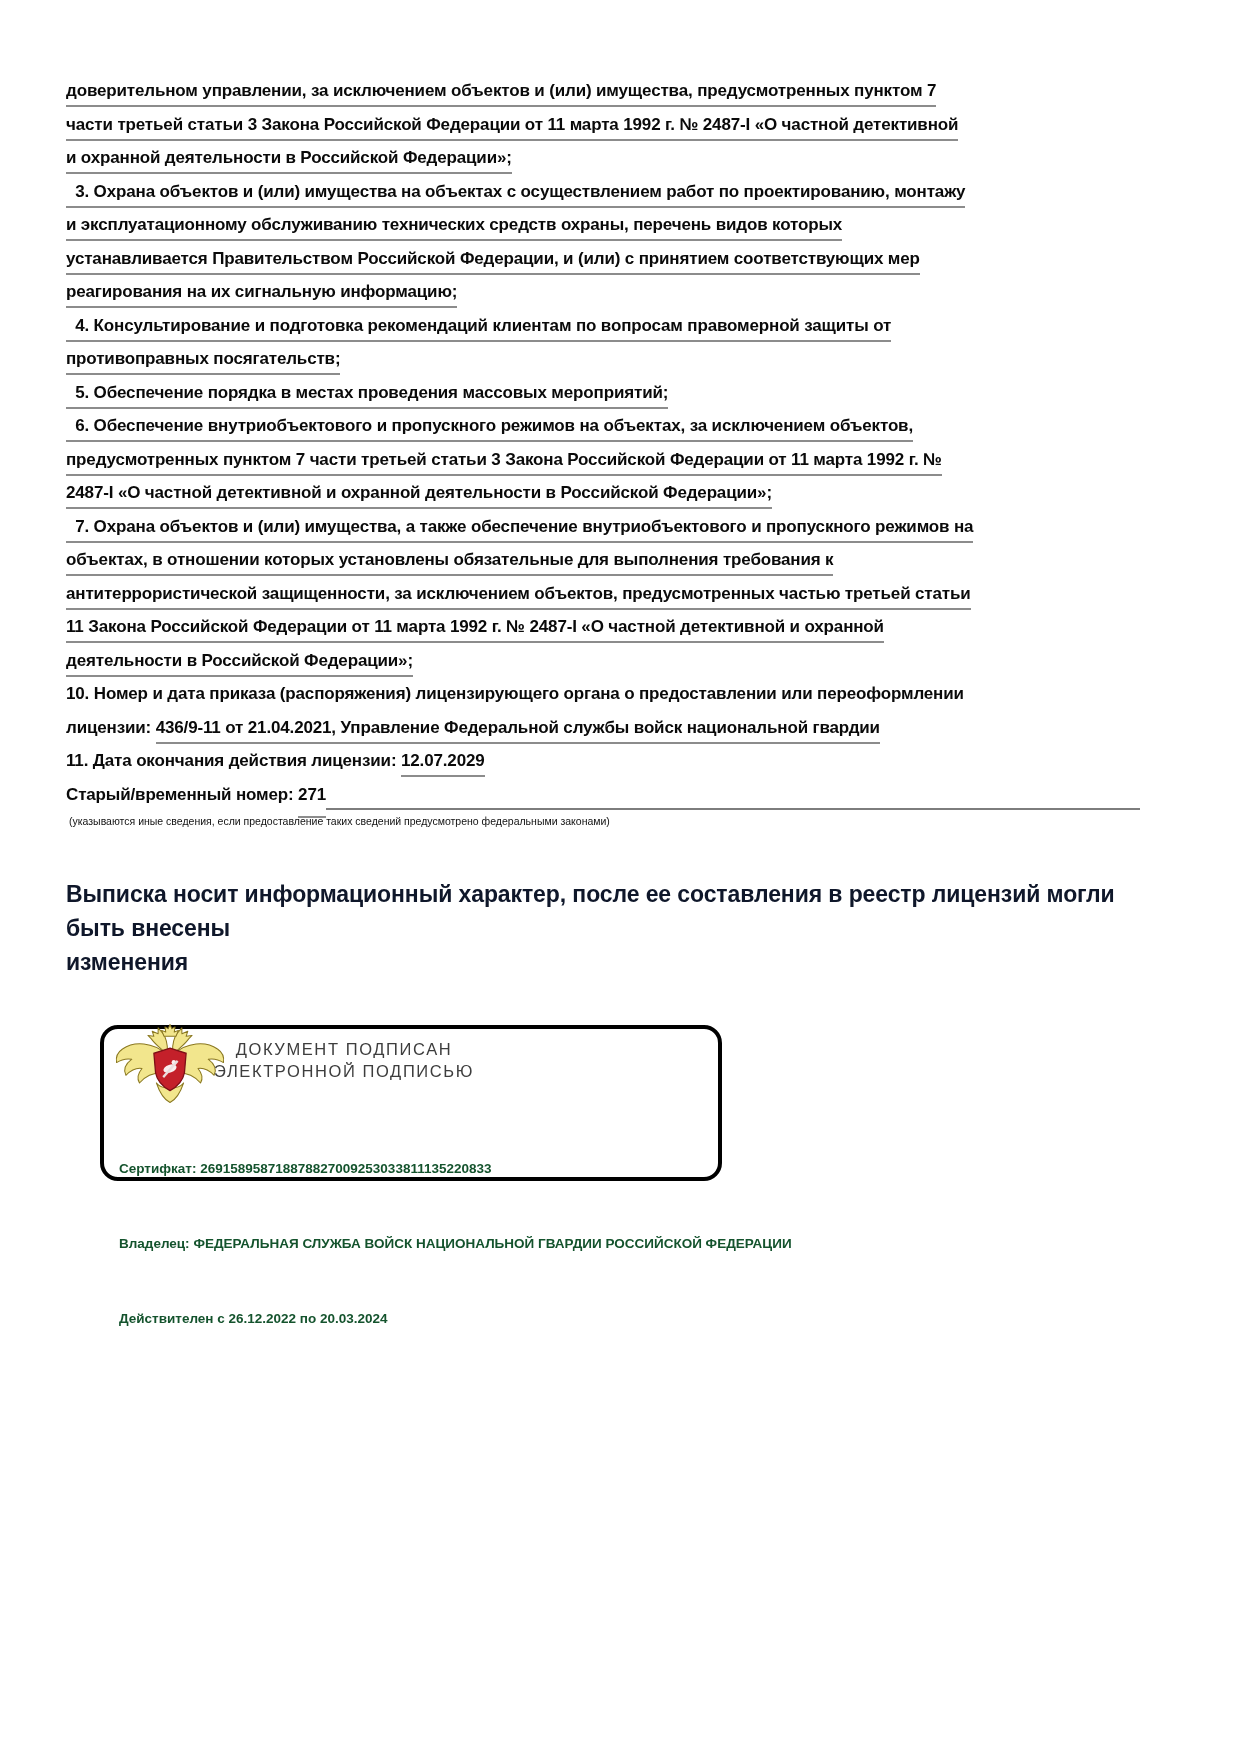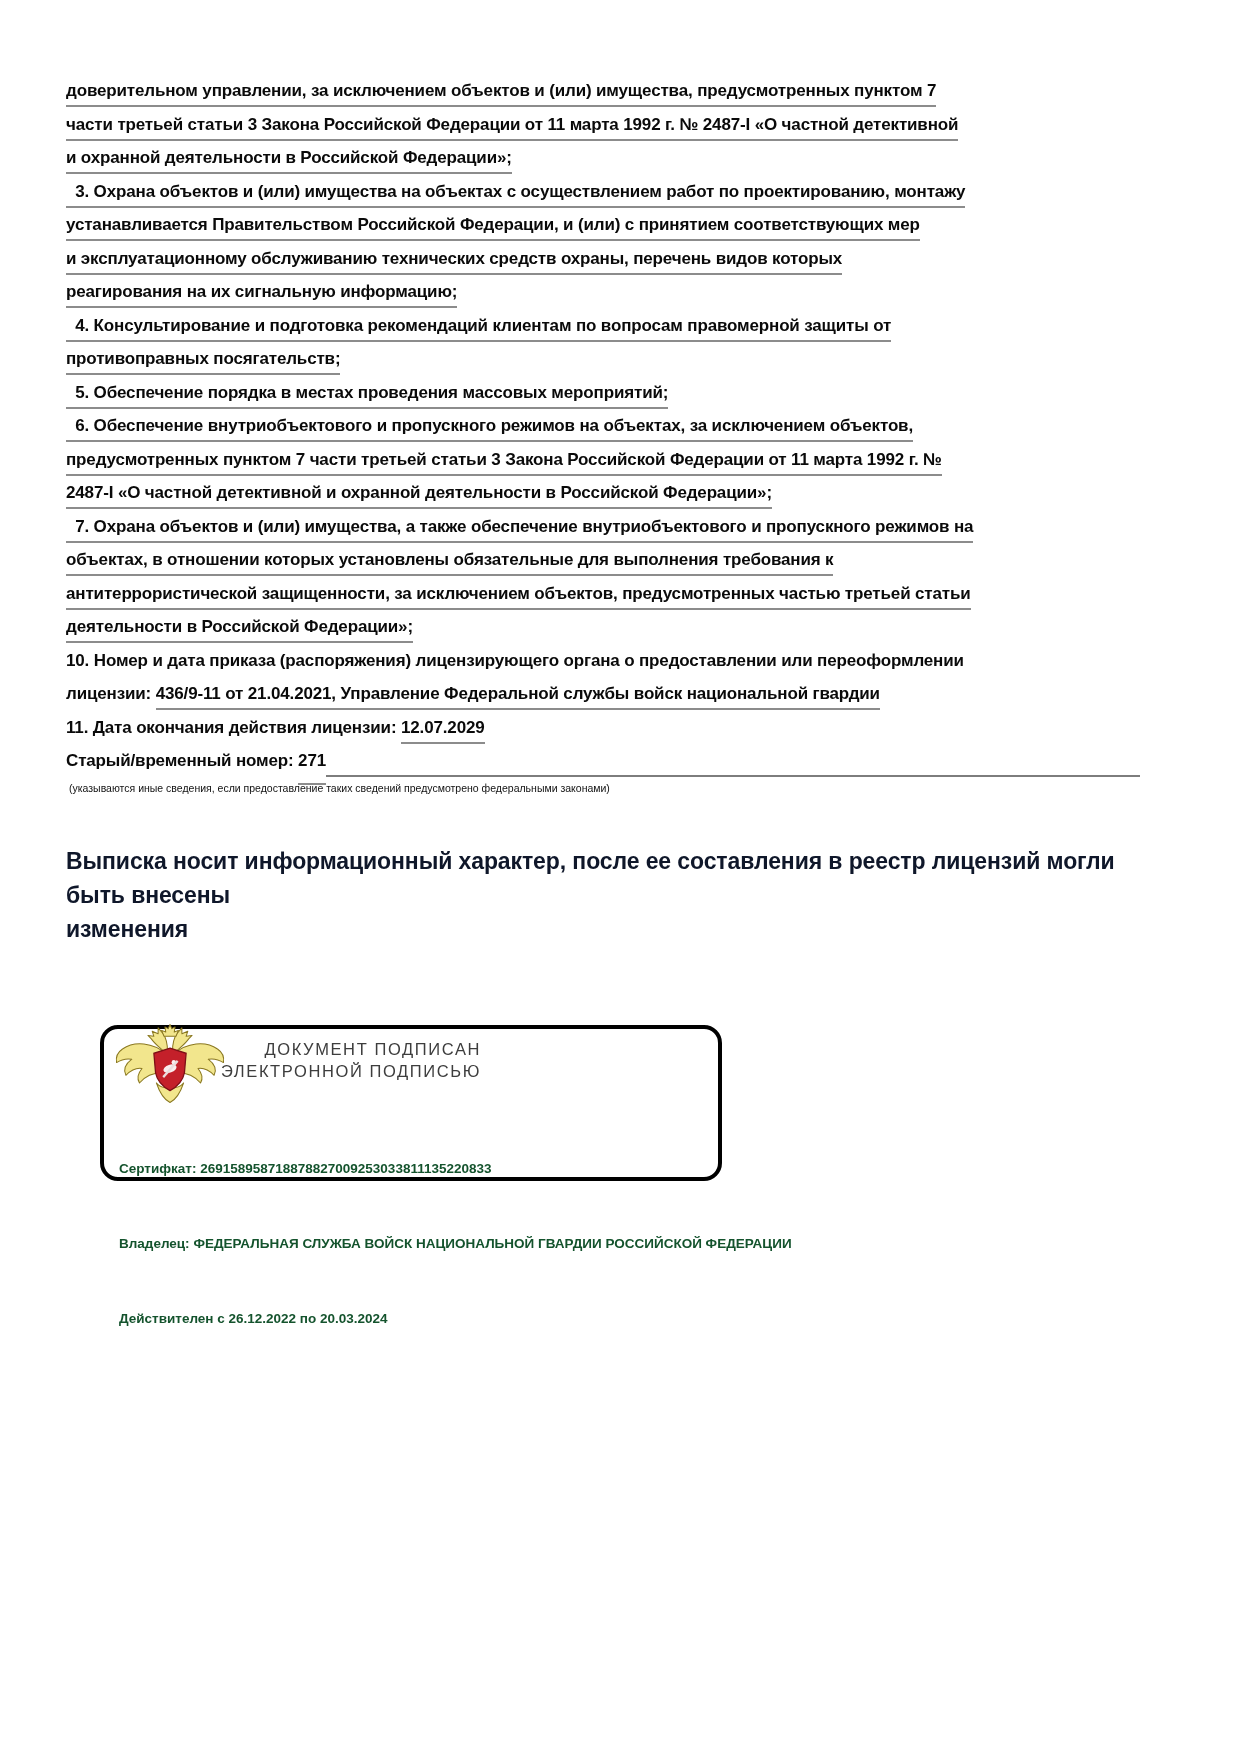--- a/index.html
+++ b/index.html
@@ -45,53 +45,54 @@
     position:absolute;left:100px;top:1025px;
     width:622px;height:156px;
     border:4px solid #000;border-radius:18px;
     box-sizing:border-box;background:#fff;
   }
   .stamp-emblem{
     position:absolute;left:10px;top:-6px;width:112px;height:86px;
   }
   .stamp-title{
     position:absolute;left:103px;top:9px;width:274px;
-    text-align:right;
+    text-align:center;
     font-size:16.5px;line-height:22px;letter-spacing:1.6px;
     color:#3d3d3d;font-weight:normal;
   }
   .stamp-details{
     position:absolute;left:15px;top:77px;right:10px;
     font-size:13.5px;font-weight:bold;line-height:25px;color:#14532d;
     white-space:pre;
   }
 </style>
 </head>
 <body>
 
 <div class="page">
 
   <div class="doc">
     <div id="doc-lines">
         <div class="doc-line"><span class="u">доверительном управлении, за исключением объектов и (или) имущества, предусмотренных пунктом 7</span></div>
         <div class="doc-line"><span class="u">части третьей статьи 3 Закона Российской Федерации от 11 марта 1992 г. № 2487-I «О частной детективной</span></div>
         <div class="doc-line"><span class="u">и охранной деятельности в Российской Федерации»;</span></div>
         <div class="doc-line"><span class="u">  3. Охрана объектов и (или) имущества на объектах с осуществлением работ по проектированию, монтажу</span></div>
+        <div class="doc-line"><span class="u">и эксплуатационному обслуживанию технических средств охраны, перечень видов которых</span></div>
         <div class="doc-line"><span class="u">устанавливается Правительством Российской Федерации, и (или) с принятием соответствующих мер</span></div>
-        <div class="doc-line"><span class="u">и эксплуатационному обслуживанию технических средств охраны, перечень видов которых</span></div>
         <div class="doc-line"><span class="u">реагирования на их сигнальную информацию;</span></div>
         <div class="doc-line"><span class="u">  4. Консультирование и подготовка рекомендаций клиентам по вопросам правомерной защиты от</span></div>
         <div class="doc-line"><span class="u">противоправных посягательств;</span></div>
         <div class="doc-line"><span class="u">  5. Обеспечение порядка в местах проведения массовых мероприятий;</span></div>
         <div class="doc-line"><span class="u">  6. Обеспечение внутриобъектового и пропускного режимов на объектах, за исключением объектов,</span></div>
         <div class="doc-line"><span class="u">предусмотренных пунктом 7 части третьей статьи 3 Закона Российской Федерации от 11 марта 1992 г. №</span></div>
         <div class="doc-line"><span class="u">2487-I «О частной детективной и охранной деятельности в Российской Федерации»;</span></div>
         <div class="doc-line"><span class="u">  7. Охрана объектов и (или) имущества, а также обеспечение внутриобъектового и пропускного режимов на</span></div>
         <div class="doc-line"><span class="u">объектах, в отношении которых установлены обязательные для выполнения требования к</span></div>
         <div class="doc-line"><span class="u">антитеррористической защищенности, за исключением объектов, предусмотренных частью третьей статьи</span></div>
+        <div class="doc-line"><span class="u">11 Закона Российской Федерации от 11 марта 1992 г. № 2487-I «О частной детективной и охранной</span></div>
         <div class="doc-line"><span class="u">деятельности в Российской Федерации»;</span></div>
         <div class="doc-line"><span class="">10. Номер и дата приказа (распоряжения) лицензирующего органа о предоставлении или переоформлении</span></div>
         <div class="doc-line"><span class="">лицензии: </span><span class="u">436/9-11 от 21.04.2021, Управление Федеральной службы войск национальной гвардии</span></div>
         <div class="doc-line"><span class="">11. Дата окончания действия лицензии: </span><span class="u">12.07.2029</span></div>
         <div class="doc-line flex-line"><span class="">Старый/временный номер: </span><span class="u">271</span><span class="u seg-fill"></span></div>
       </div>
     <div class="footnote">(указываются иные сведения, если предоставление таких сведений предусмотрено федеральными законами)</div>
     <div class="notice" id="notice">
         <div class="notice-line">Выписка носит информационный характер, после ее составления в реестр лицензий могли быть внесены</div>
         <div class="notice-line">изменения</div>

